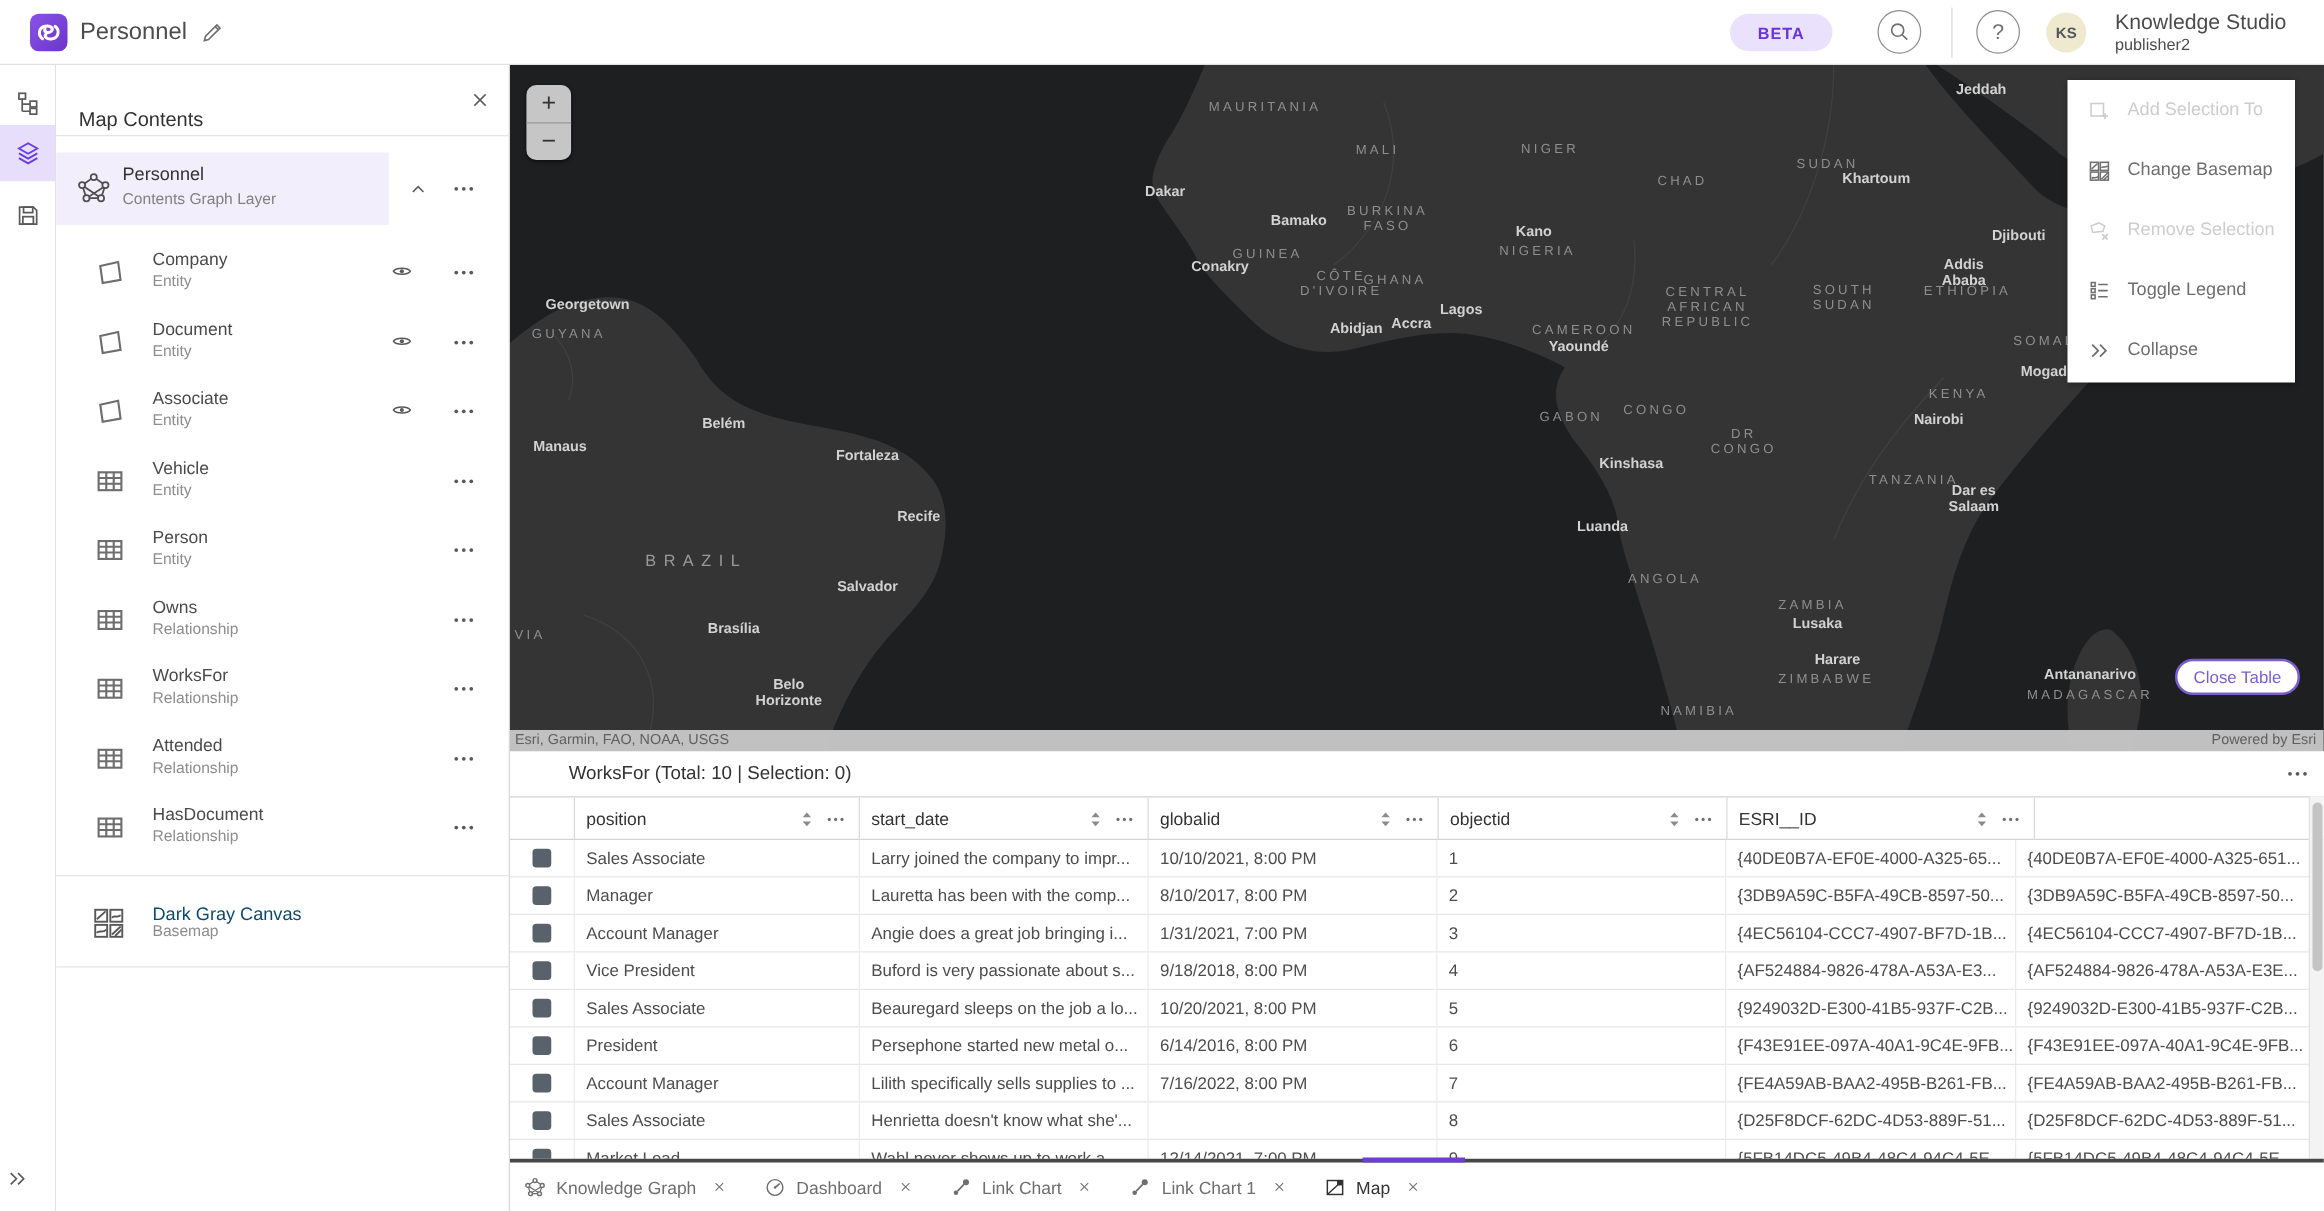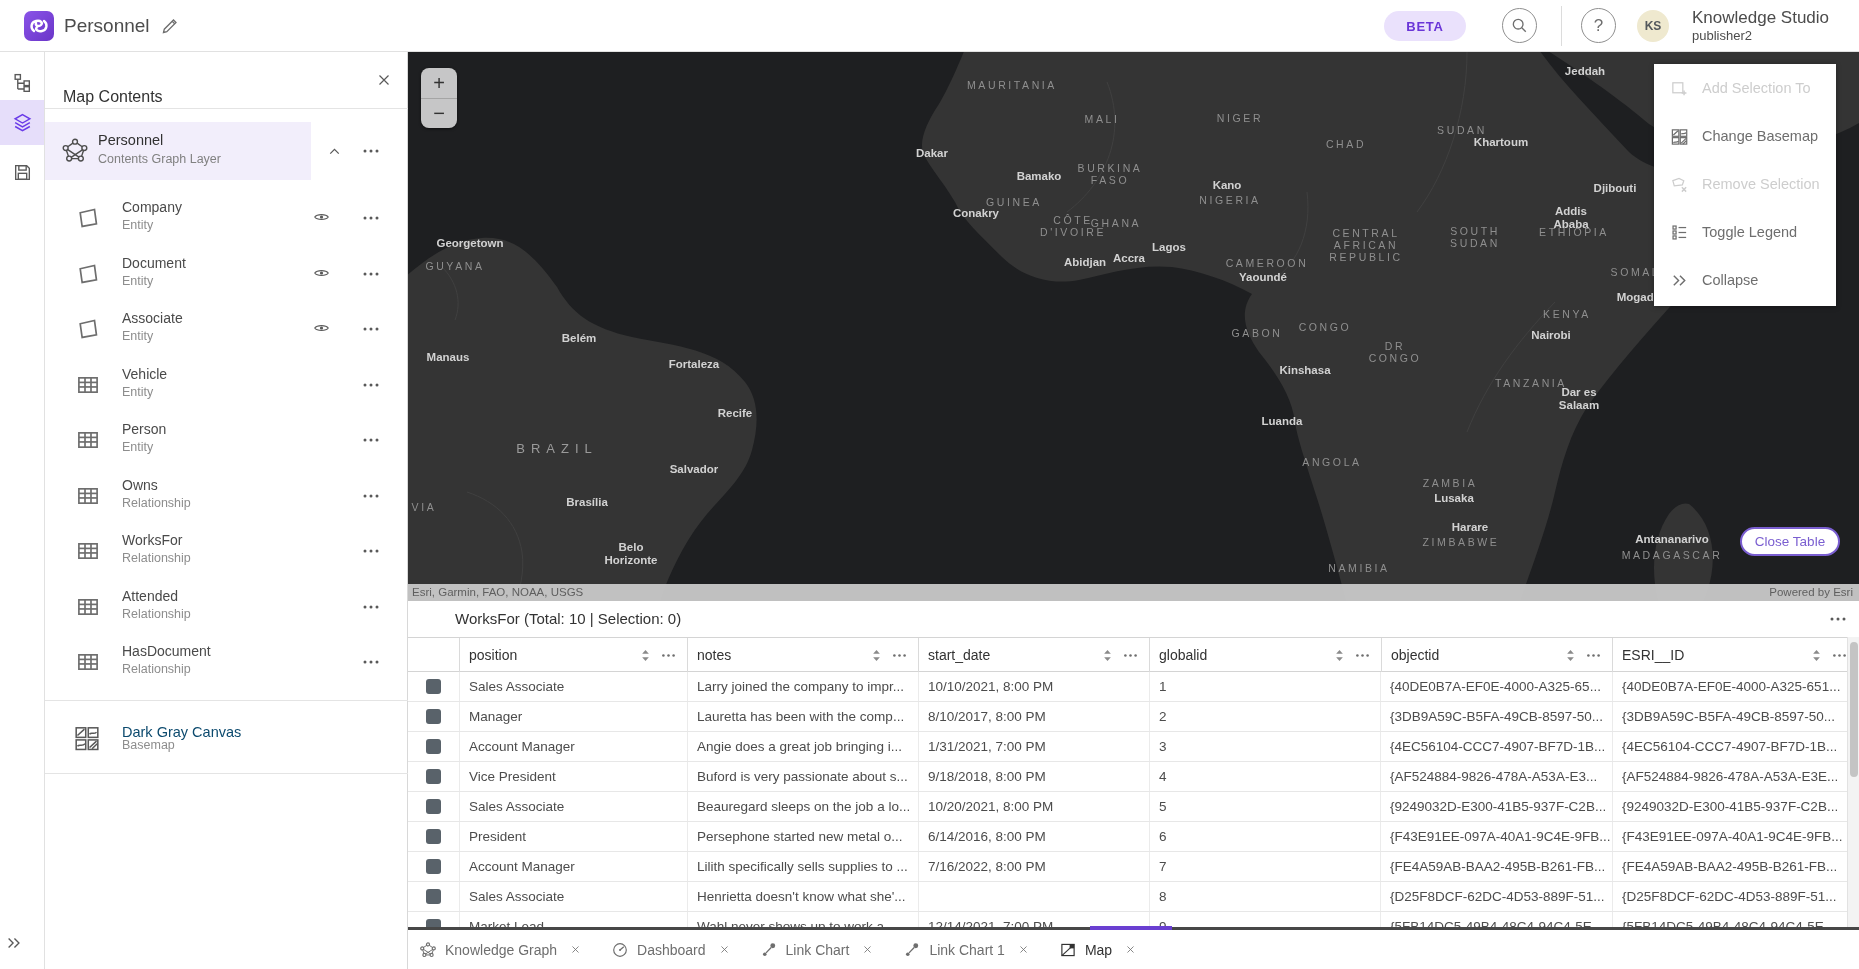--- a/index.html
+++ b/index.html
@@ -558,32 +558,20 @@
             <path d="M3 7 L7 2.5 L11 7 Z" fill="currentColor"></path>
             <path d="M3 11 L7 15.5 L11 11 Z" fill="currentColor"></path>
           </svg></span>
       <span class="icn hdots"><svg viewBox="0 0 20 14">
             <circle cx="4" cy="7" r="1.5" fill="currentColor"></circle>
             <circle cx="10" cy="7" r="1.5" fill="currentColor"></circle>
             <circle cx="16" cy="7" r="1.5" fill="currentColor"></circle>
           </svg></span>
     </div>
       <div class="hcell" style="width:231px">
-      <span class="hlabel">notes</span>
-      <span class="icn sort"><svg viewBox="0 0 14 18">
-            <path d="M3 7 L7 2.5 L11 7 Z" fill="currentColor"></path>
-            <path d="M3 11 L7 15.5 L11 11 Z" fill="currentColor"></path>
-          </svg></span>
-      <span class="icn hdots"><svg viewBox="0 0 20 14">
-            <circle cx="4" cy="7" r="1.5" fill="currentColor"></circle>
-            <circle cx="10" cy="7" r="1.5" fill="currentColor"></circle>
-            <circle cx="16" cy="7" r="1.5" fill="currentColor"></circle>
-          </svg></span>
-    </div>
-      <div class="hcell" style="width:231px">
       <span class="hlabel">start_date</span>
       <span class="icn sort"><svg viewBox="0 0 14 18">
             <path d="M3 7 L7 2.5 L11 7 Z" fill="currentColor"></path>
             <path d="M3 11 L7 15.5 L11 11 Z" fill="currentColor"></path>
           </svg></span>
       <span class="icn hdots"><svg viewBox="0 0 20 14">
             <circle cx="4" cy="7" r="1.5" fill="currentColor"></circle>
             <circle cx="10" cy="7" r="1.5" fill="currentColor"></circle>
             <circle cx="16" cy="7" r="1.5" fill="currentColor"></circle>
           </svg></span>

